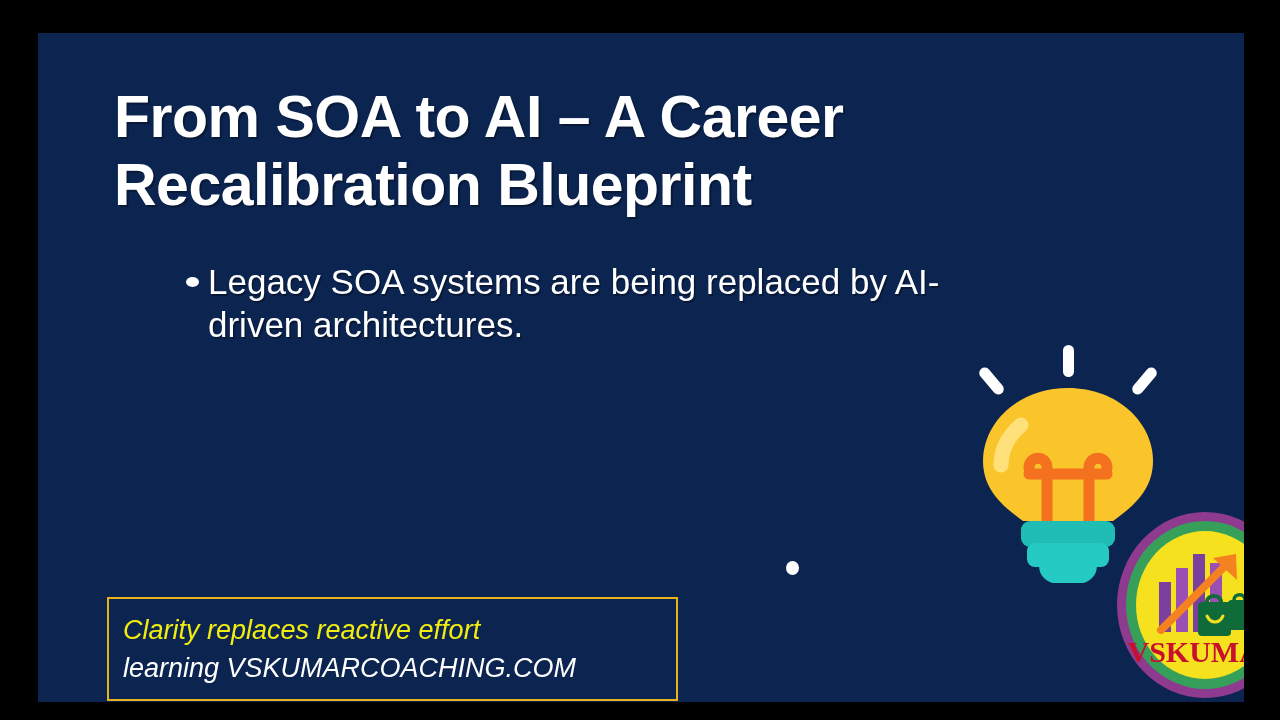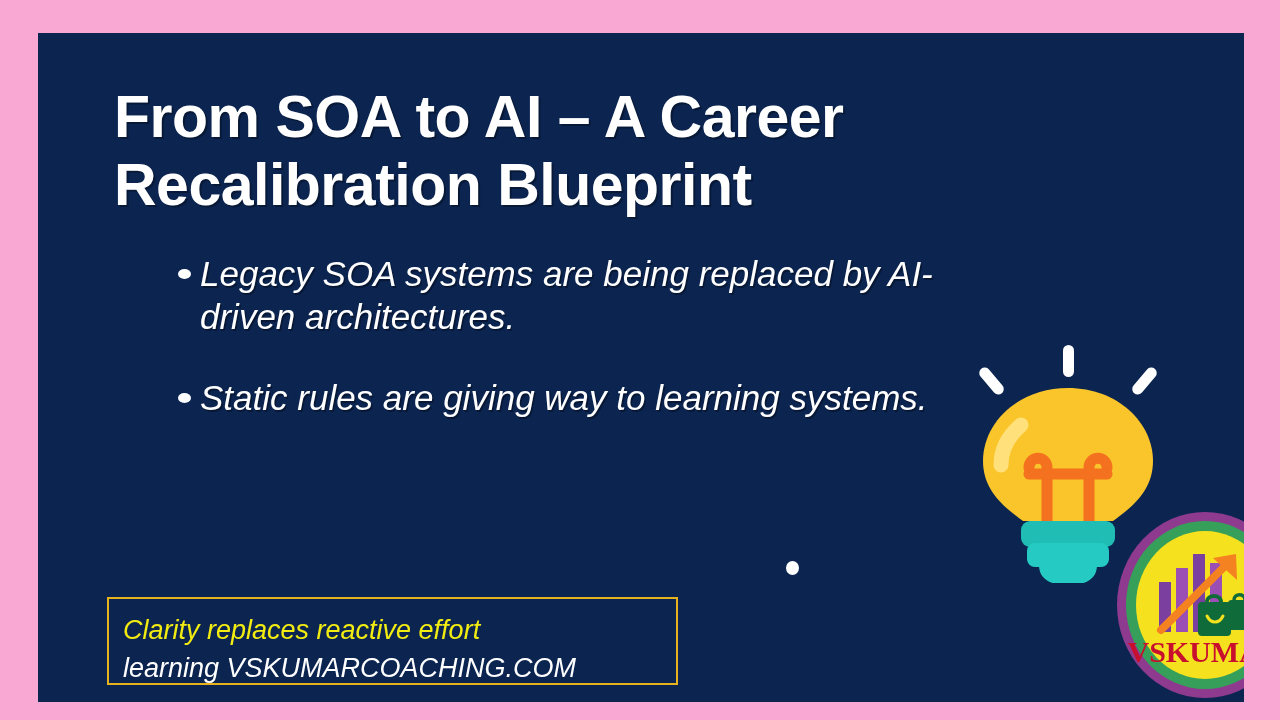--- a/index.html
+++ b/index.html
@@ -11,21 +11,21 @@
     width: 1280px;
     height: 720px;
     overflow: hidden;
     font-family: "Liberation Sans", sans-serif;
   }
 
   #slide-root {
     position: relative;
     width: 1280px;
     height: 720px;
-    background: #f9a8d4;
+    background: #000000;
   }
 
   
   #slide-panel {
     position: absolute;
     left: 38px;
     top: 33px;
     width: 1206px;
     height: 669px;
     background: #0b2450;
@@ -53,23 +53,22 @@
     font-weight: bold;
   }
 
   
   #bullet-list {
     position: absolute;
     left: 100px;
     top: 219px;
     width: 800px;
     list-style: none;
-    margin: 0;
+    margin: 8px;
     padding: 0;
-    font-style: italic;
   }
   .bullet-item {
     position: relative;
     padding-left: 62px;
     margin-bottom: 38px;
     font-size: 35px;
     line-height: 43px;
     color: #ffffff;
     font-family: "Liberation Sans", sans-serif;
     font-weight: normal;
@@ -85,21 +84,21 @@
     background: #ffffff;
   }
   .bullet-text { display: block; }
 
   
   #caption-box {
     position: absolute;
     left: 69px;
     top: 564px;
     width: 571px;
-    height: 88px;
+    height: 104px;
     border: 2px solid #e8b21c;
     box-sizing: border-box;
     padding: 12px 0 0 14px;
   }
   .caption-line {
     font-family: "Liberation Sans", sans-serif;
     font-style: italic;
     font-size: 27px;
     line-height: 38px;
     white-space: nowrap;
@@ -148,24 +147,20 @@
     <div id="title-block">
       <div class="title-line">From SOA to AI – A Career</div>
       <div class="title-line"><span>Recalibration </span><span class="title-em">Blueprint</span></div>
     </div>
 
     <ul id="bullet-list">
       <li class="bullet-item">
         <span class="bullet-marker"></span>
         <span class="bullet-text">Legacy SOA systems are being replaced by AI-driven architectures.</span>
       </li>
-      <li class="bullet-item">
-        <span class="bullet-marker"></span>
-        <span class="bullet-text">Static rules are giving way to learning systems.</span>
-      </li>
     </ul>
 
     <div id="reposition-dot"></div>
 
     <div id="caption-box">
       <div class="caption-line" id="caption-line-1">Clarity replaces reactive effort</div>
       <div class="caption-line" id="caption-line-2">learning VSKUMARCOACHING.COM</div>
     </div>
 
     <div id="lightbulb">

